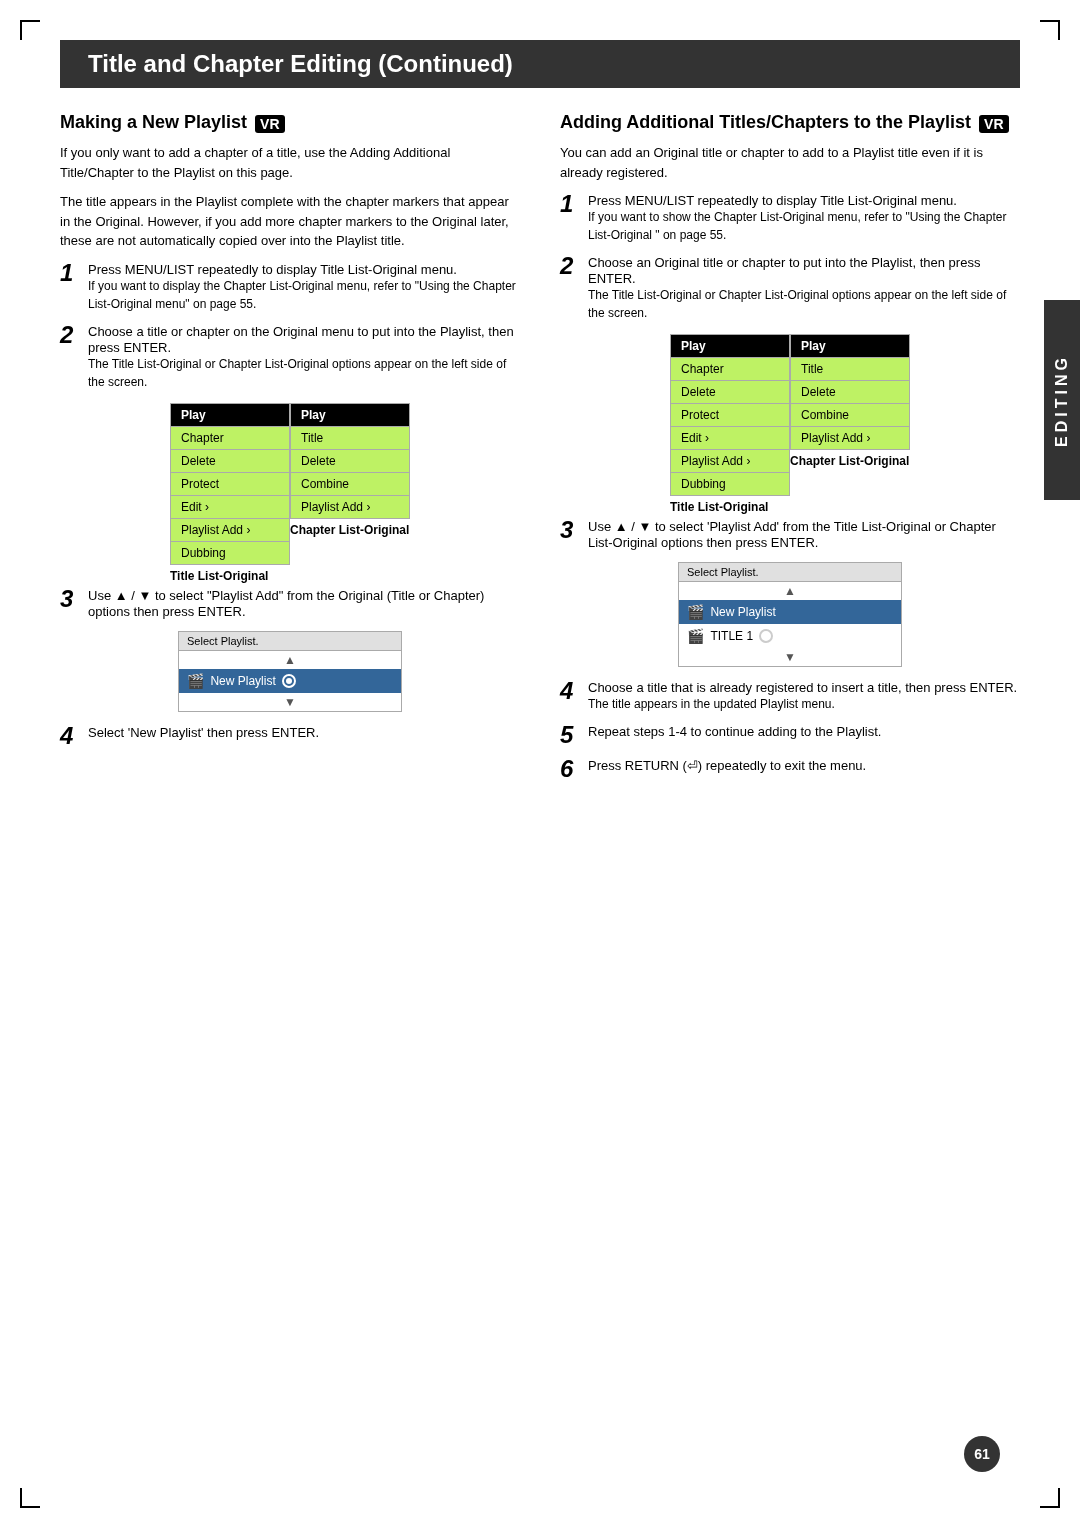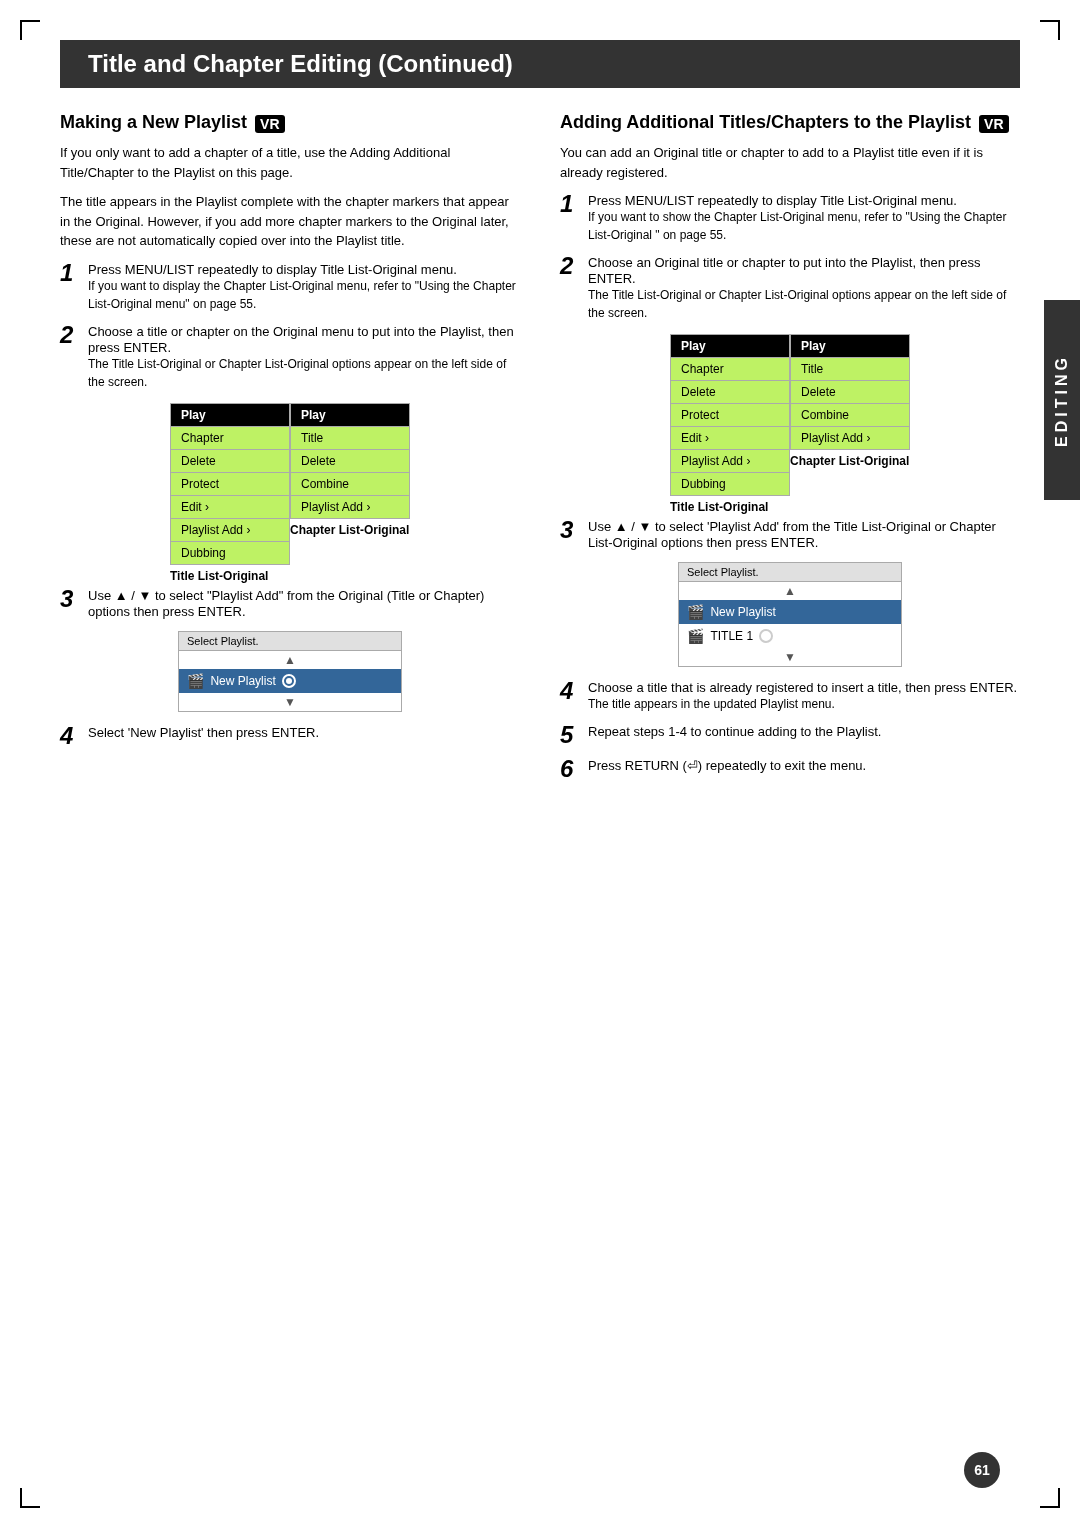--- a/index.html
+++ b/index.html
@@ -235,21 +235,21 @@
       border-radius: 50%;
     }
 
     .film-icon {
       font-size: 14px;
     }
 
     
     .page-number {
       position: absolute;
-      bottom: 40px;
+      bottom: 56px;
       right: 80px;
       background: #333;
       color: #fff;
       border-radius: 50%;
       width: 36px;
       height: 36px;
       display: flex;
       align-items: center;
       justify-content: center;
       font-size: 14px;

